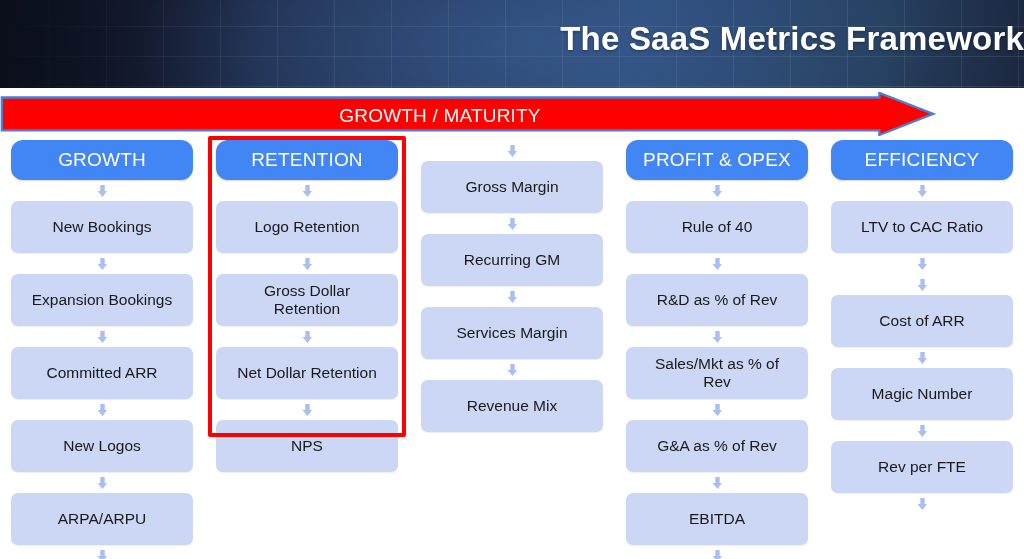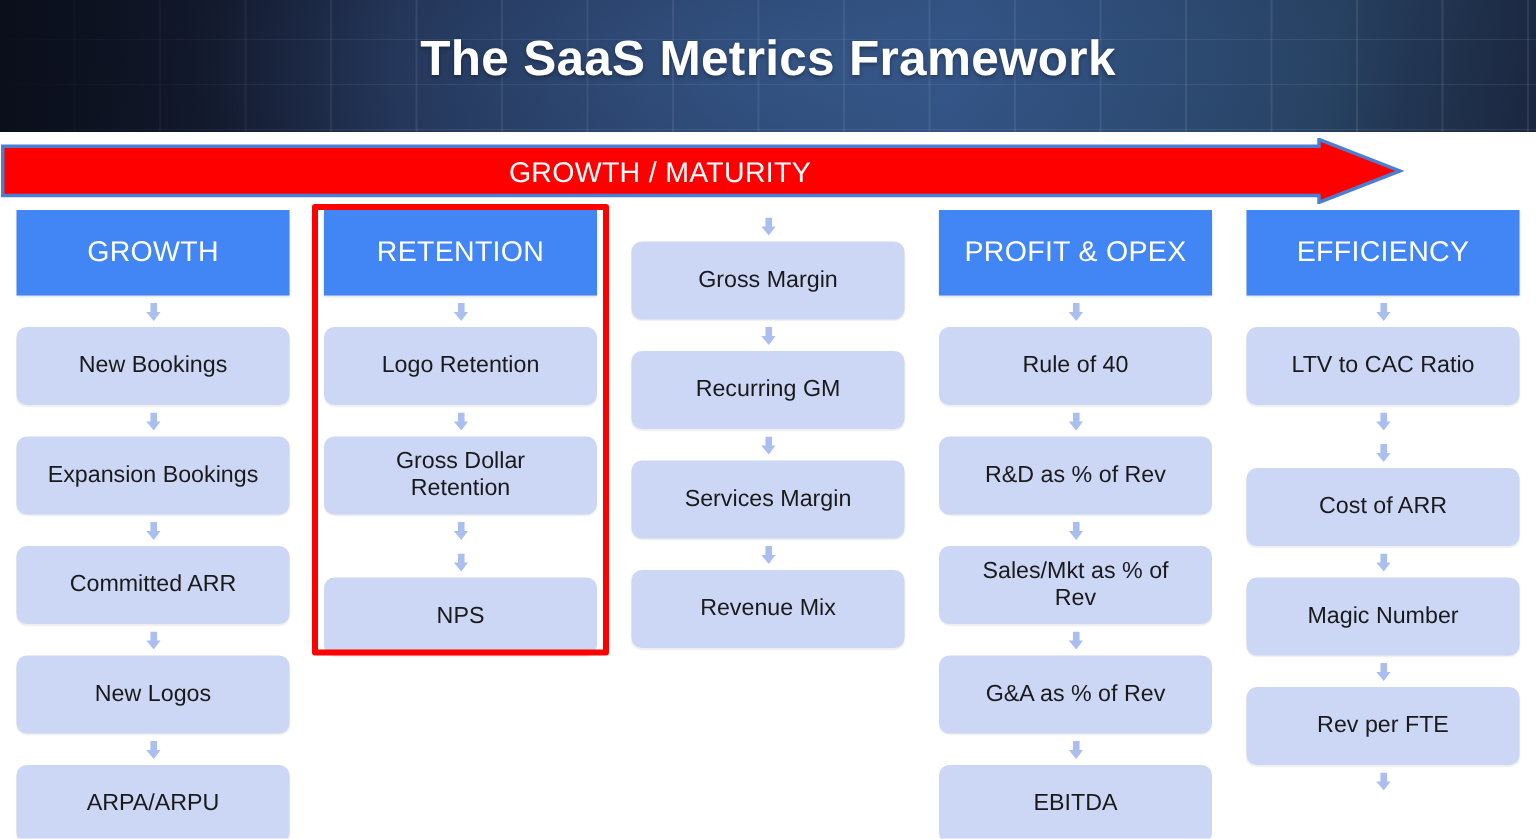--- a/index.html
+++ b/index.html
@@ -76,21 +76,21 @@
     line-height: 1.02;
     letter-spacing: -0.3px;
     white-space: pre-line;
   }
 
   .header-title {
     position: absolute;
     left: 0;
     right: 0;
     top: 20px;
-    text-align: center;
+    text-align: right;
     color: #ffffff;
     font-size: 33px;
     font-weight: bold;
     letter-spacing: 0.2px;
     z-index: 3;
     text-shadow: 0 1px 3px rgba(0,0,0,0.35);
   }
 
   
   .arrow-band {
@@ -135,23 +135,23 @@
     width: 182px;
   }
   .col-0 { left: 11px; }
   .col-1 { left: 216px; }
   .col-2 { left: 421px; }
   .col-3 { left: 626px; }
   .col-4 { left: 831px; }
 
   .col-head {
     width: 182px;
-    height: 57px;
+    height: 40px;
     background: #4285f4;
-    border-radius: 0;
+    border-radius: 12px;
     display: flex;
     align-items: center;
     justify-content: center;
     color: #ffffff;
     font-size: 19px;
     letter-spacing: 0.2px;
     box-shadow: 0 1px 2px rgba(0,0,0,0.16);
   }
 
   .connector {
@@ -264,20 +264,21 @@
       <svg width="11" height="12" viewBox="0 0 11 12">
           <path d="M3.3 0h4.4v6h2.3L5.5 12 0.5 6h2.8z" fill="#aabef0"></path>
         </svg>
     </div>
     <div class="cell">Gross Dollar Retention</div>
     <div class="connector">
       <svg width="11" height="12" viewBox="0 0 11 12">
           <path d="M3.3 0h4.4v6h2.3L5.5 12 0.5 6h2.8z" fill="#aabef0"></path>
         </svg>
     </div>
+    <div class="cell">Net Dollar Retention</div>
     <div class="connector">
       <svg width="11" height="12" viewBox="0 0 11 12">
           <path d="M3.3 0h4.4v6h2.3L5.5 12 0.5 6h2.8z" fill="#aabef0"></path>
         </svg>
     </div>
     <div class="cell">NPS</div>
   </div>
 
   <div class="column col-2">
     <div class="connector">

